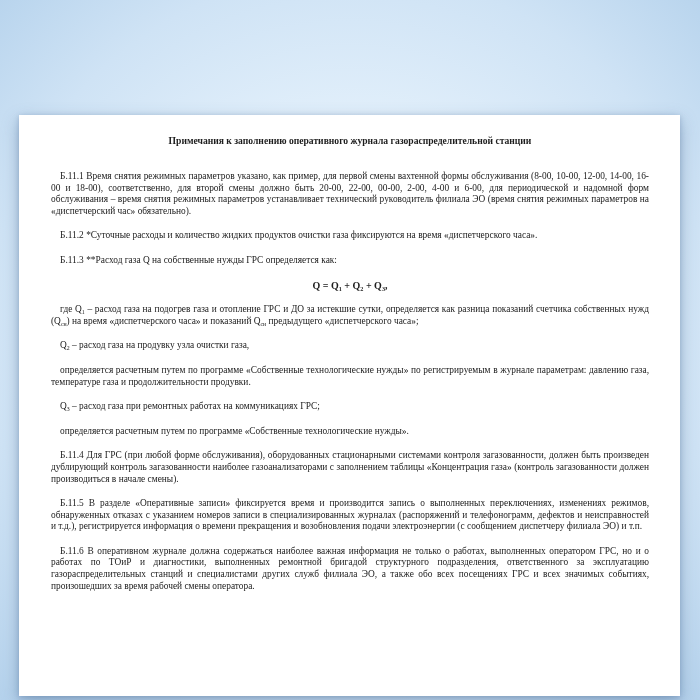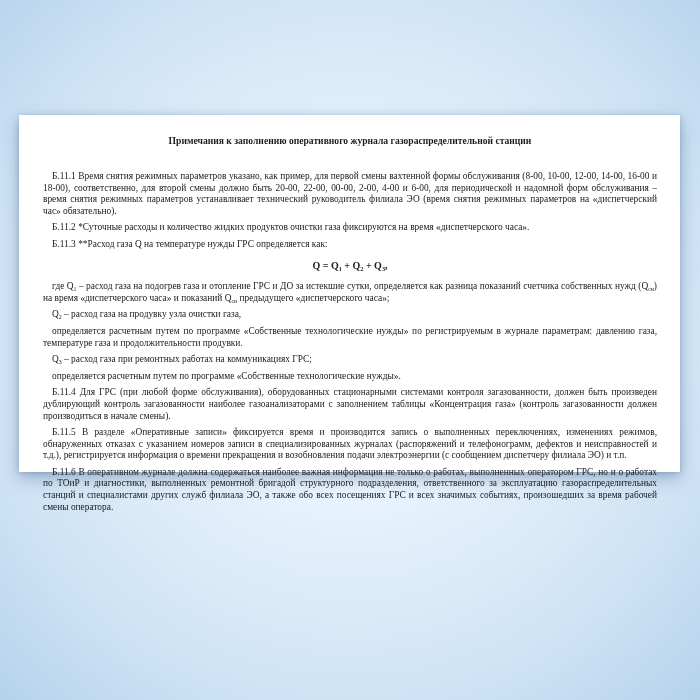--- a/index.html
+++ b/index.html
@@ -15,21 +15,21 @@
     left: 0; top: 0;
     width: 700px; height: 700px;
     background: radial-gradient(circle at 50% 48%,
       var(--bg-inner, #e9f4fd) 30%,
       var(--bg-mid, #cfe3f5) 72%,
       var(--bg-outer, #b5d2ec) 100%);
   }
   .page {
     position: absolute;
     left: 19px; top: 115px;
-    width: 661px; height: 357px;
+    width: 661px; height: 581px;
     background: var(--page-bg, #ffffff);
     box-shadow: 0 6px 16px rgba(60, 95, 140, 0.40),
                 0 1px 5px rgba(60, 95, 140, 0.28);
     box-sizing: border-box;
     padding: 20px 18px 0 19px;
   }
   .doc-title {
     text-align: center;
     font-weight: bold;
     font-size: 9.6px;
@@ -38,21 +38,21 @@
     margin: 0;
   }
   .doc-body {
     margin-top: 24px;
     color: #212121;
     font-size: 9.4px;
     line-height: 11.6px;
     text-align: justify;
   }
   .para {
-    margin: 5px;
+    margin: 13px;
     text-indent: 9px;
   }
   .formula {
     text-align: center;
     text-indent: 0;
     font-weight: bold;
     font-size: 10px;
     margin: 9px 0 10px 0;
     color: #1d1d1d;
   }
@@ -64,21 +64,21 @@
 </style>
 </head>
 <body>
 
 <div class="backdrop">
   <div class="page">
     <h1 class="doc-title">Примечания к заполнению оперативного журнала газораспределительной станции</h1>
     <div class="doc-body">
         <p class="para">Б.11.1 Время снятия режимных параметров указано, как пример, для первой смены вахтенной формы обслуживания (8-00, 10-00, 12-00, 14-00, 16-00 и 18-00), соответственно, для второй смены должно быть 20-00, 22-00, 00-00, 2-00, 4-00 и 6-00, для периодической и надомной форм обслуживания – время снятия режимных параметров устанавливает технический руководитель филиала ЭО (время снятия режимных параметров на «диспетчерский час» обязательно).</p>
         <p class="para">Б.11.2 *Суточные расходы и количество жидких продуктов очистки газа фиксируются на время «диспетчерского часа».</p>
-        <p class="para">Б.11.3 **Расход газа Q на температуре нужды ГРС определяется как:</p>
+        <p class="para">Б.11.3 **Расход газа Q на собственные нужды ГРС определяется как:</p>
         <div class="formula">Q = Q<sub class="subscript">1</sub> + Q<sub class="subscript">2</sub> + Q<sub class="subscript">3</sub>,</div>
         <p class="para">где Q<sub class="subscript">1</sub> – расход газа на подогрев газа и отопление ГРС и ДО за истекшие сутки, определяется как разница показаний счетчика собственных нужд (Q<sub class="subscript">сн</sub>) на время «диспетчерского часа» и показаний Q<sub class="subscript">сн</sub> предыдущего «диспетчерского часа»;</p>
         <p class="para">Q<sub class="subscript">2</sub> – расход газа на продувку узла очистки газа,</p>
         <p class="para">определяется расчетным путем по программе «Собственные технологические нужды» по регистрируемым в журнале параметрам: давлению газа, температуре газа и продолжительности продувки.</p>
         <p class="para">Q<sub class="subscript">3</sub> – расход газа при ремонтных работах на коммуникациях ГРС;</p>
         <p class="para">определяется расчетным путем по программе «Собственные технологические нужды».</p>
         <p class="para">Б.11.4 Для ГРС (при любой форме обслуживания), оборудованных стационарными системами контроля загазованности, должен быть произведен дублирующий контроль загазованности наиболее газоанализаторами с заполнением таблицы «Концентрация газа» (контроль загазованности должен производиться в начале смены).</p>
         <p class="para">Б.11.5 В разделе «Оперативные записи» фиксируется время и производится запись о выполненных переключениях, изменениях режимов, обнаруженных отказах с указанием номеров записи в специализированных журналах (распоряжений и телефонограмм, дефектов и неисправностей и т.д.), регистрируется информация о времени прекращения и возобновления подачи электроэнергии (с сообщением диспетчеру филиала ЭО) и т.п.</p>
         <p class="para">Б.11.6 В оперативном журнале должна содержаться наиболее важная информация не только о работах, выполненных оператором ГРС, но и о работах по ТОиР и диагностики, выполненных ремонтной бригадой структурного подразделения, ответственного за эксплуатацию газораспределительных станций и специалистами других служб филиала ЭО, а также обо всех посещениях ГРС и всех значимых событиях, произошедших за время рабочей смены оператора.</p>
       </div>

